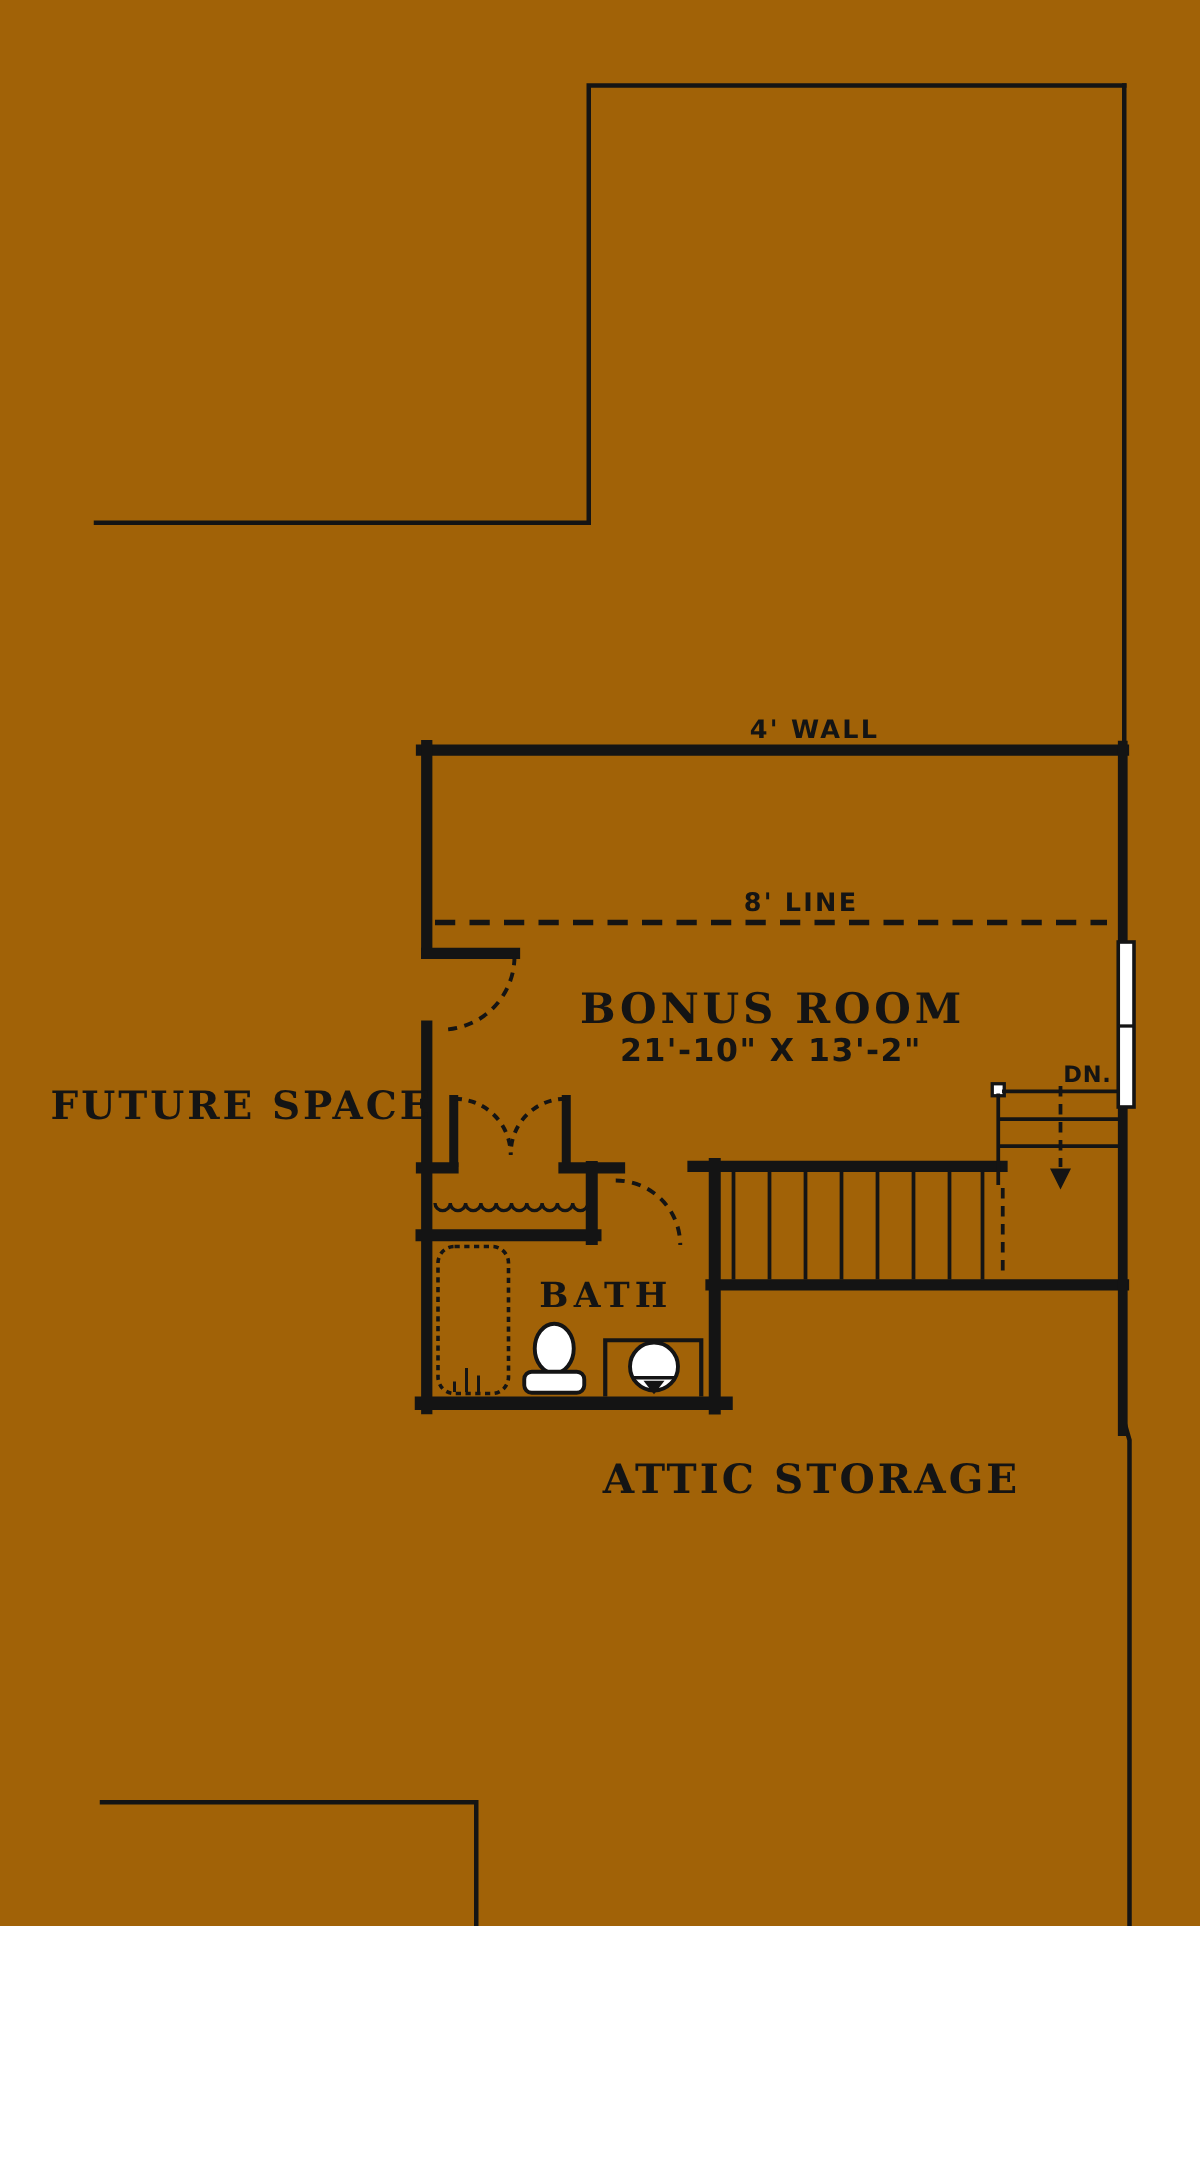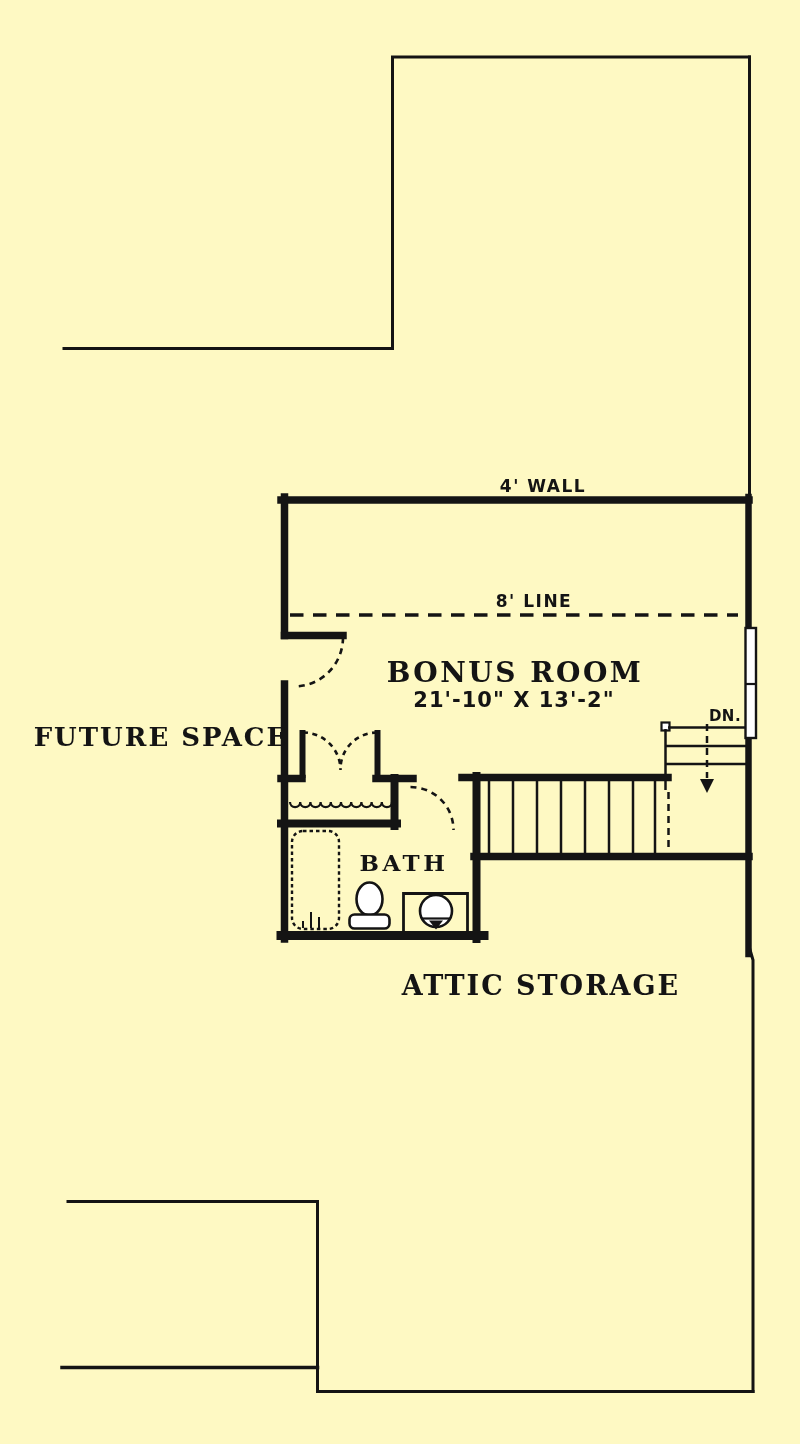--- a/index.html
+++ b/index.html
@@ -1,19 +1,19 @@
 <!DOCTYPE html>
 <html><head>
 <meta charset="utf-8">
 <style>
   html,body{margin:0;padding:0;background:#ffffff;}
   .page{
     position:relative;
-    width:800px;height:1444px;
-    background:#fef9c3;
+    width:800px;height:1284px;
+    background:#a16207;
     overflow:hidden;
     font-family:"DejaVu Sans","Liberation Sans",sans-serif;
   }
   svg{display:block;}
   .ink{stroke:#141414;}
   .lbl-serif{
     font-family:"DejaVu Serif","Liberation Serif",serif;
     font-weight:bold;fill:#141414;
   }
   .lbl-arch{

